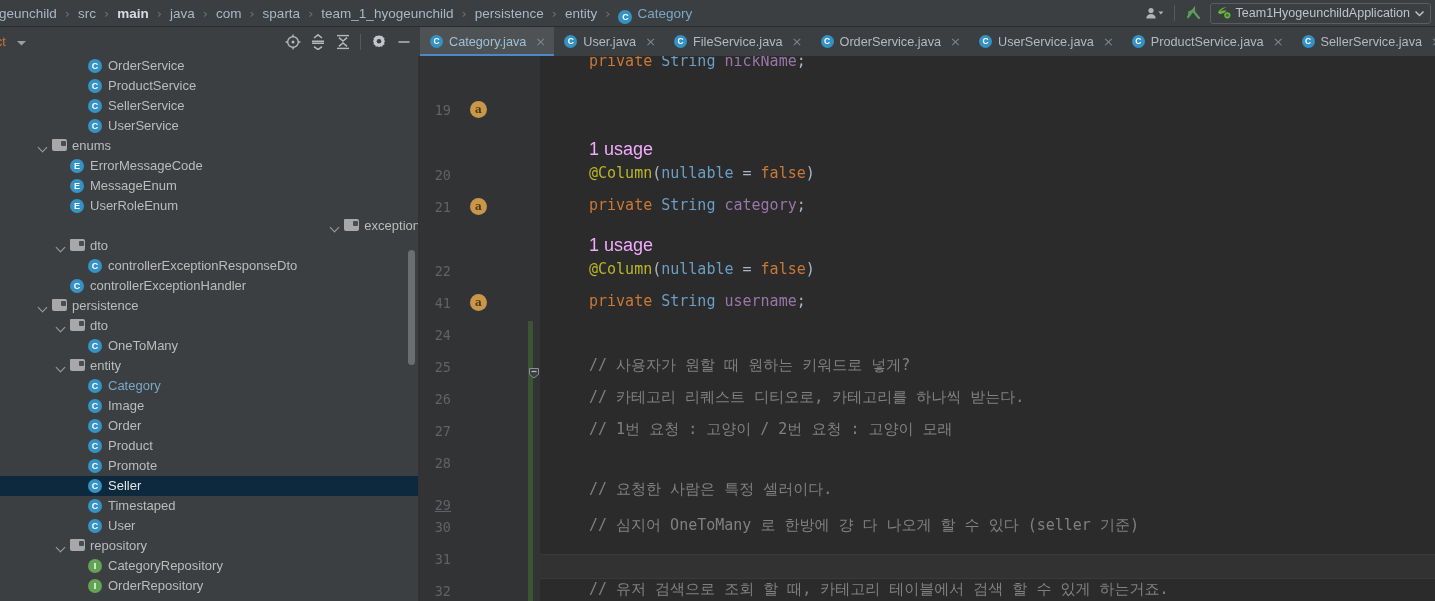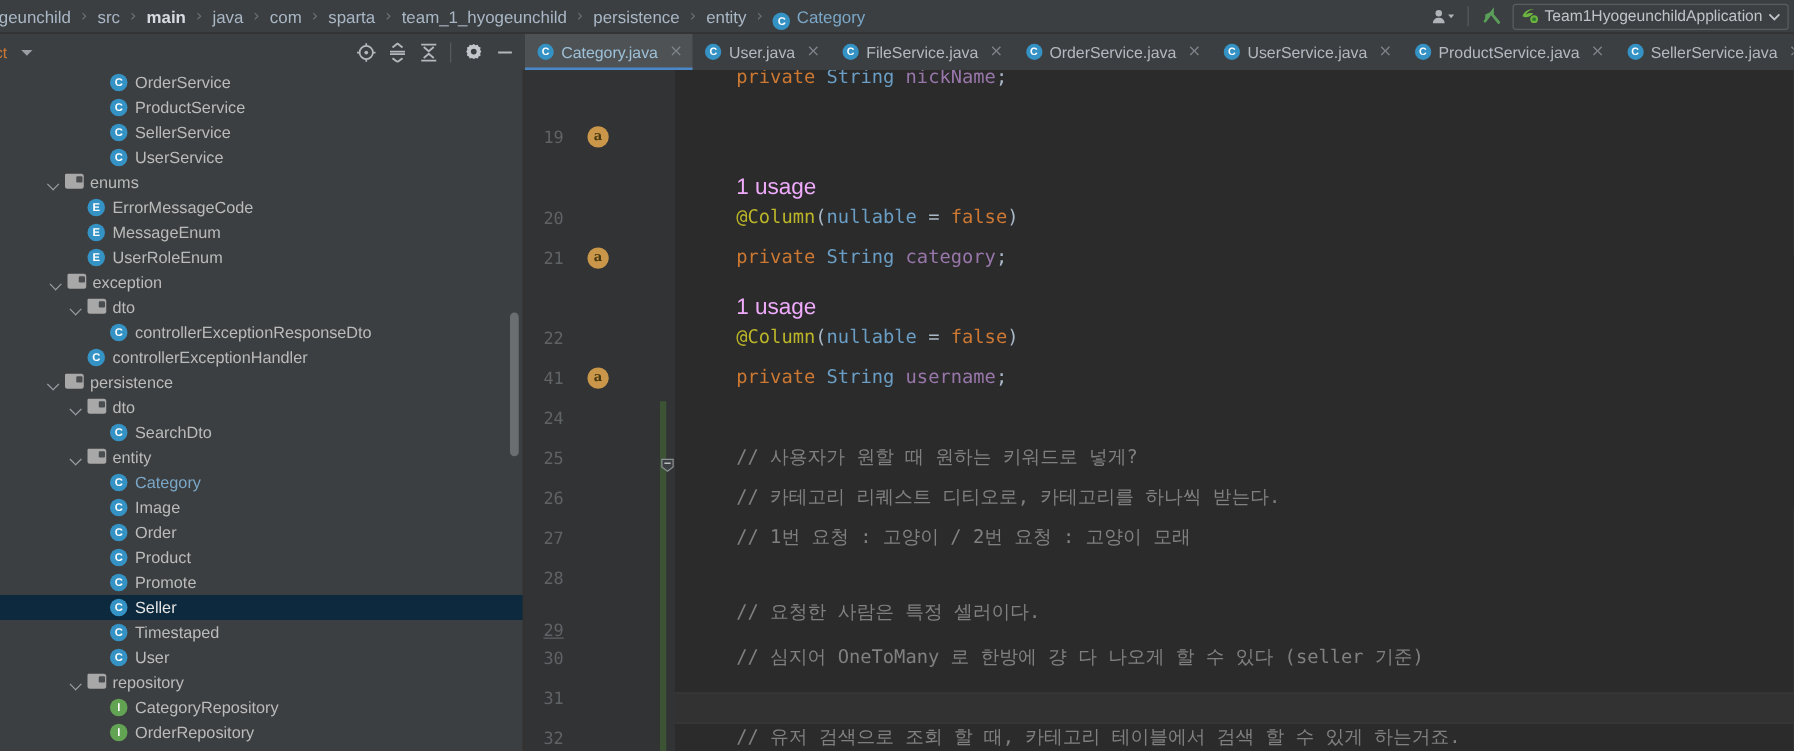--- a/index.html
+++ b/index.html
@@ -387,21 +387,21 @@
       </span>
       <span class="tlabel">MessageEnum</span>
     </div>
     <div class="trow" style="padding-left: 56px;">
       <span class="tarrow"></span>
       <span class="ticon">
         <span class="eicon" style="display: block;">E</span>
       </span>
       <span class="tlabel">UserRoleEnum</span>
     </div>
-    <div class="trow" style="padding-left: 40px;">
+    <div class="trow" style="padding-left: 40px; justify-content: flex-end;">
       <span class="tarrow open"></span>
       <span class="ticon">
         <span class="folder" style="display: block;"></span>
       </span>
       <span class="tlabel">exception</span>
     </div>
     <div class="trow" style="padding-left: 56px;">
       <span class="tarrow open"></span>
       <span class="ticon">
         <span class="folder" style="display: block;"></span>
@@ -434,21 +434,21 @@
       <span class="ticon">
         <span class="folder" style="display: block;"></span>
       </span>
       <span class="tlabel">dto</span>
     </div>
     <div class="trow" style="padding-left: 74px;">
       <span class="tarrow"></span>
       <span class="ticon">
         <span class="cicon" style="display: block;">C</span>
       </span>
-      <span class="tlabel">SearchDto</span>
+      <span class="tlabel">OneToMany</span>
     </div>
     <div class="trow" style="padding-left: 56px;">
       <span class="tarrow open"></span>
       <span class="ticon">
         <span class="folder" style="display: block;"></span>
       </span>
       <span class="tlabel">entity</span>
     </div>
     <div class="trow cur" style="padding-left: 74px;">
       <span class="tarrow"></span>

